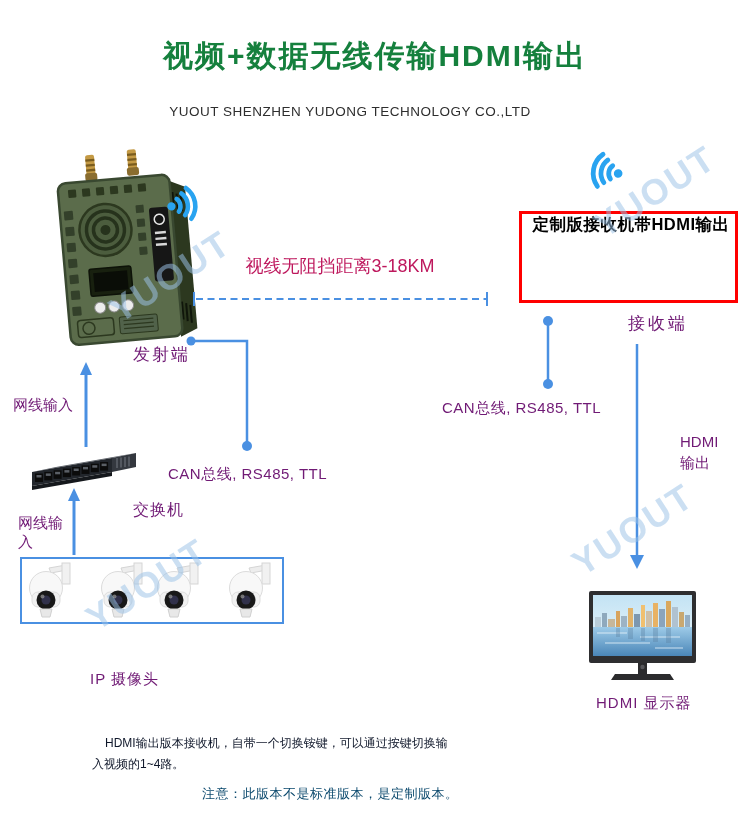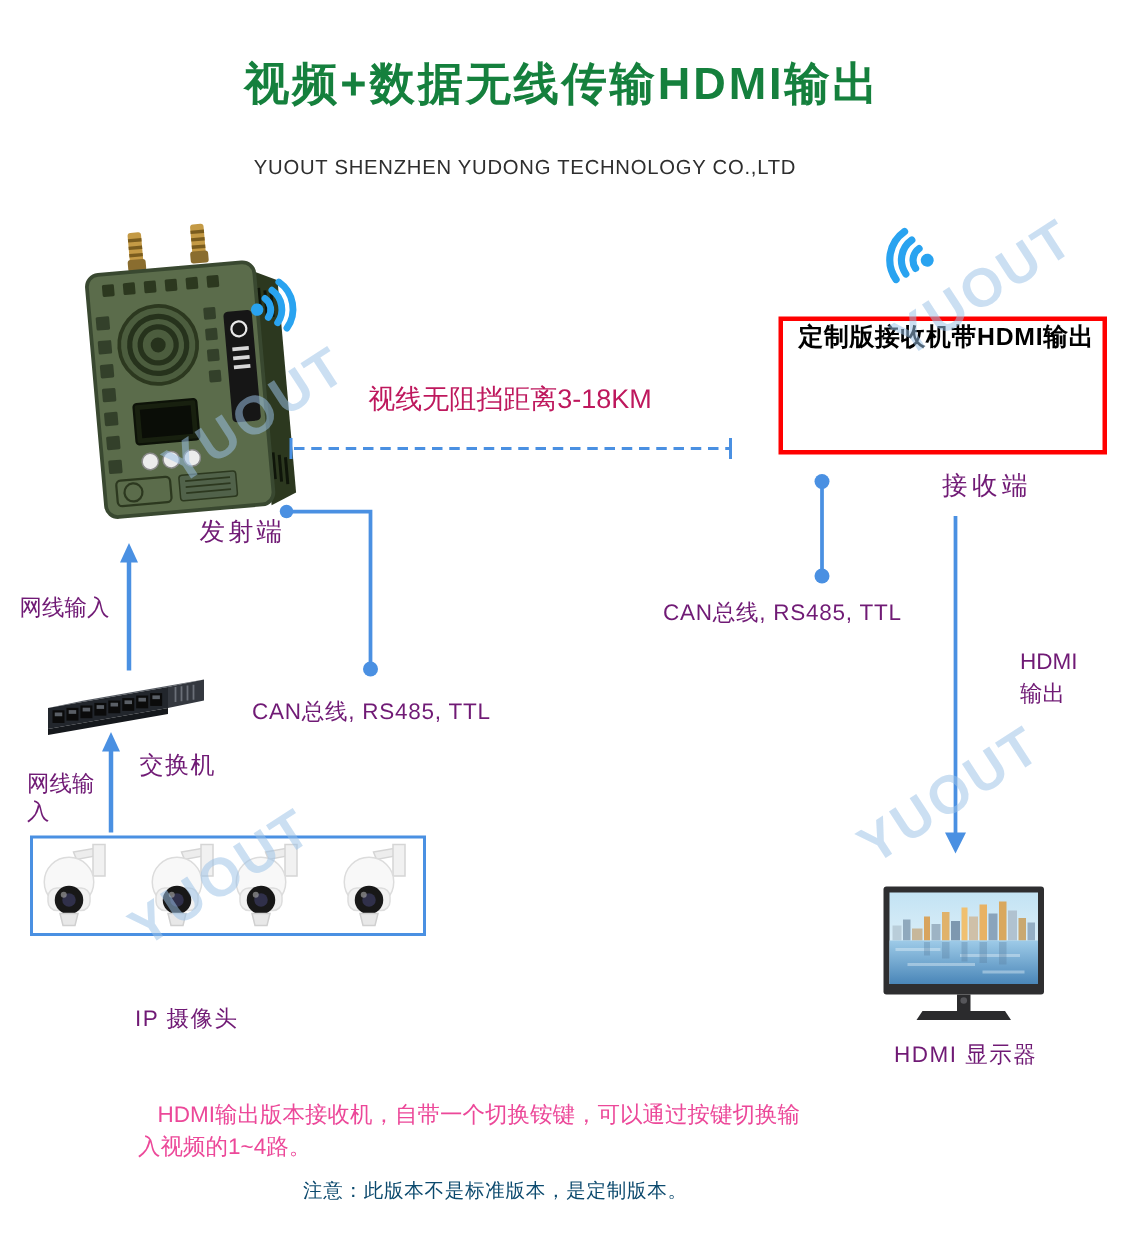--- a/index.html
+++ b/index.html
@@ -5,33 +5,33 @@
   html,body{margin:0;padding:0;background:#fff;}
   .canvas{position:relative;width:750px;height:829px;background:#fff;overflow:hidden;
           font-family:"Liberation Sans","DejaVu Sans",sans-serif;color:#111;}
   .abs{position:absolute;}
   .title{left:0;top:36px;width:750px;text-align:center;font-size:30px;font-weight:700;
          letter-spacing:2px;color:#15803d;}
   .subtitle{left:0;top:104px;width:700px;text-align:center;font-size:13.5px;color:#2e2e2e;
             letter-spacing:.5px;}
   .lbl{color:#701a75;white-space:nowrap;}
   .lbl-15{font-size:15px;}
-  .lbl-16{font-size:16px;}
+  .lbl-16{font-size:16px;margin-left:40px;}
   .lbl-17{font-size:17px;}
   .wrap{white-space:normal;}
   .distance{left:190px;top:254px;width:300px;text-align:center;font-size:18px;color:#be185d;}
   .callout{left:519px;top:211px;width:219px;height:92px;border:3px solid #ff0000;
            box-sizing:border-box;display:flex;flex-direction:row;justify-content:center;
            gap:7px;padding-left:5px;background:#fff;}
   .callout div{font-size:16.5px;font-weight:700;letter-spacing:.5px;color:#000;white-space:nowrap;}
   .camera-box{left:20px;top:557px;width:264px;height:67px;border:2px solid #4a90e2;
               box-sizing:border-box;background:#fff;}
   .watermark{color:#9cc3e8;opacity:.52;font-size:36px;font-weight:700;letter-spacing:2px;
              transform:translate(-50%,-50%) rotate(-33deg);white-space:nowrap;pointer-events:none;}
-  .footer-text{left:92px;top:733px;width:500px;font-size:15px;line-height:21px;color:#ec4899;}
+  .footer-text{left:92px;top:733px;width:500px;font-size:12px;line-height:21px;color:#0f172a;}
   .footer-text .ind{padding-left:13px;}
   .warning{left:202px;top:785px;font-size:13px;color:#0c4a6e;letter-spacing:.5px;}
   svg{display:block;}
 </style>
 </head>
 <body>
 
 <div class="canvas">
 
   <div class="abs title">视频+数据无线传输HDMI输出</div>

